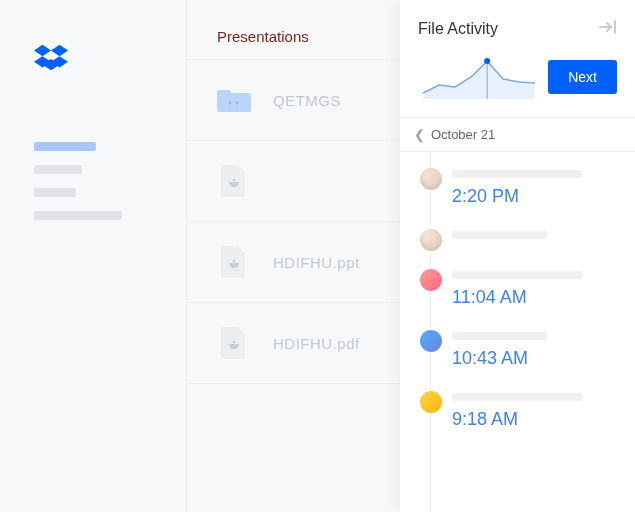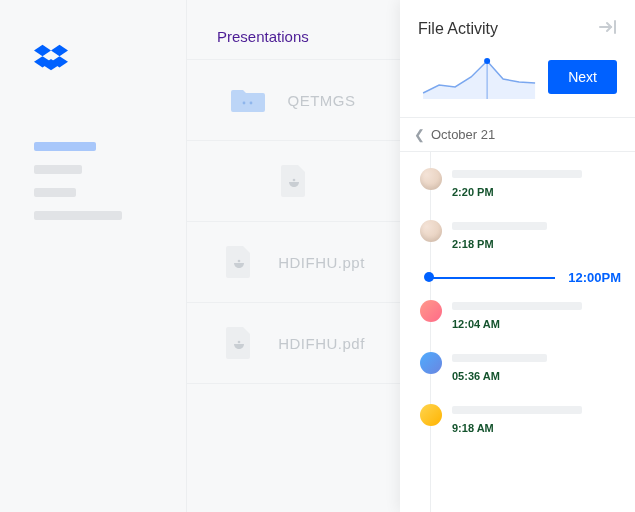--- a/index.html
+++ b/index.html
@@ -22,26 +22,26 @@
   .nb3 { width: 42px; background: #e1e3e6; }
   .nb4 { width: 88px; background: #e1e3e6; }
 
   
   .filelist {
     flex: 1; height: 100%; background: #f7f8f9;
     border-left: 1px solid #eceef0;
     padding-top: 28px;
   }
   .filelist h2 {
-    font-size: 15px; font-weight: 400; color: #4c1d95;
+    font-size: 15px; font-weight: 400; color: #7f1d1d;
     padding: 0 30px 14px;
   }
   .file-row {
     display: flex; align-items: center; gap: 22px;
-    padding: 26px 30px; border-bottom: 1px solid #edeff1; justify-content: center;
+    padding: 26px 30px; border-bottom: 1px solid #edeff1;
   }
   .file-row:first-of-type { border-top: 1px solid #edeff1; }
   .file-icon { width: 34px; height: 28px; display:flex; align-items:center; justify-content:center; }
   .file-name { font-size: 15px; color: #c3c8cd; letter-spacing: .5px; }
   .folder-svg { fill: #bcd5f7; }
   .doc-svg { fill: #eceef0; }
   .doc-mark { fill: #c9ced3; }
 
   
   .panel {
@@ -87,21 +87,21 @@
     display:flex; align-items:center; justify-content:center;
     font-size:12px; color:#fff;
   }
   .av-beige { background: radial-gradient(circle at 30% 30%, #f4e3d7, #e2c9b5); box-shadow: inset 0 -3px 4px rgba(0,0,0,.08);}
   .av-pink  { background: linear-gradient(135deg,#ff9a8b,#ff6a88); }
   .av-blue  { background: linear-gradient(135deg,#4facfe,#6a85e0); }
   .av-yellow{ background: linear-gradient(135deg,#ffd54f,#ffb300); }
   .act-bar  { height:8px; background:#eef0f2; border-radius:2px; margin-bottom:8px; }
   .ab-long  { width: 130px; }
   .ab-med   { width: 95px; }
-  .act-time { font-size:11px; color:#14532d;font-weight:bold; }
+  .act-time { font-size:18px; color:#3b82f6; }
   .slider {
     position: relative; height: 22px; margin: 4px 0 2px;
   }
   .slider-track {
     position:absolute; left:28px; right:80px; top:50%; height:2px;
     background:#0061ff;
   }
   .slider-knob {
     position:absolute; left:24px; top:50%; transform:translateY(-50%);
     width:10px; height:10px; border-radius:50%; background:#0061ff;
@@ -212,36 +212,30 @@
     <div class="tl-line"></div>
     <div id="activities">
         <div class="activity">
           <div class="avatar av-beige"></div>
           <div class="act-bar ab-long"></div>
           <div class="act-time">2:20 PM</div>
         </div>
         <div class="activity">
           <div class="avatar av-beige"></div>
           <div class="act-bar ab-med"></div>
-          <div class="act-time">2:18 PM</div>
-        </div>
-        <div class="slider">
-          <div class="slider-track"></div>
-          <div class="slider-knob"></div>
-          <div class="slider-label">12:00PM</div>
         </div>
         <div class="activity">
           <div class="avatar av-pink"></div>
           <div class="act-bar ab-long"></div>
-          <div class="act-time">12:04 AM</div>
+          <div class="act-time">11:04 AM</div>
         </div>
         <div class="activity">
           <div class="avatar av-blue"></div>
           <div class="act-bar ab-med"></div>
-          <div class="act-time">05:36 AM</div>
+          <div class="act-time">10:43 AM</div>
         </div>
         <div class="activity">
           <div class="avatar av-yellow"></div>
           <div class="act-bar ab-long"></div>
           <div class="act-time">9:18 AM</div>
         </div>
       </div>
   </div>
 </section>
 

